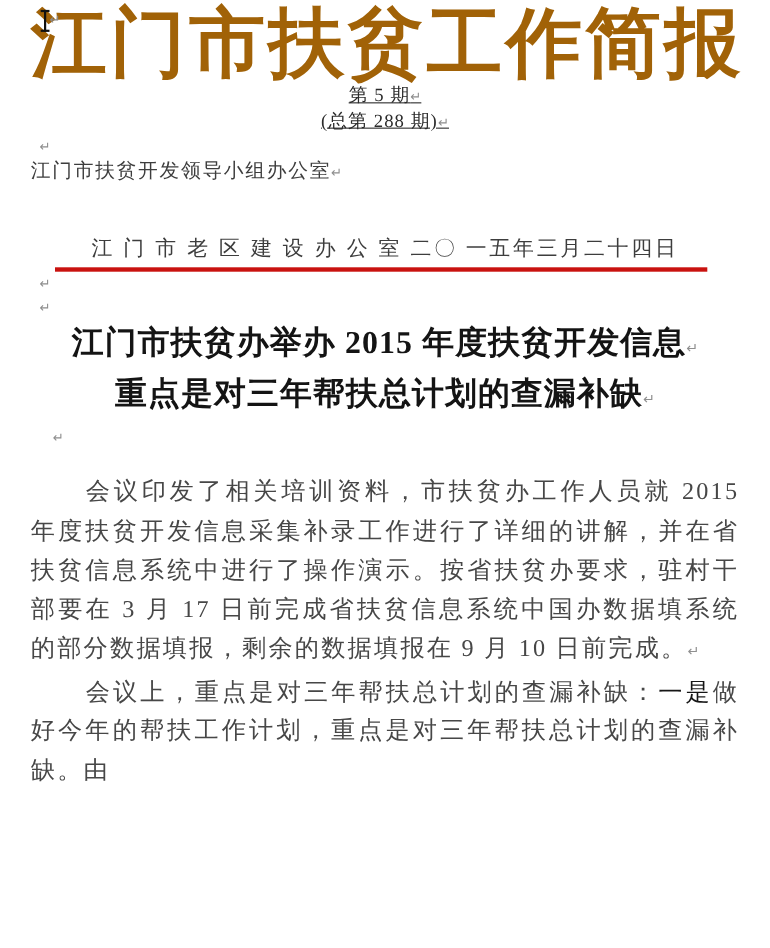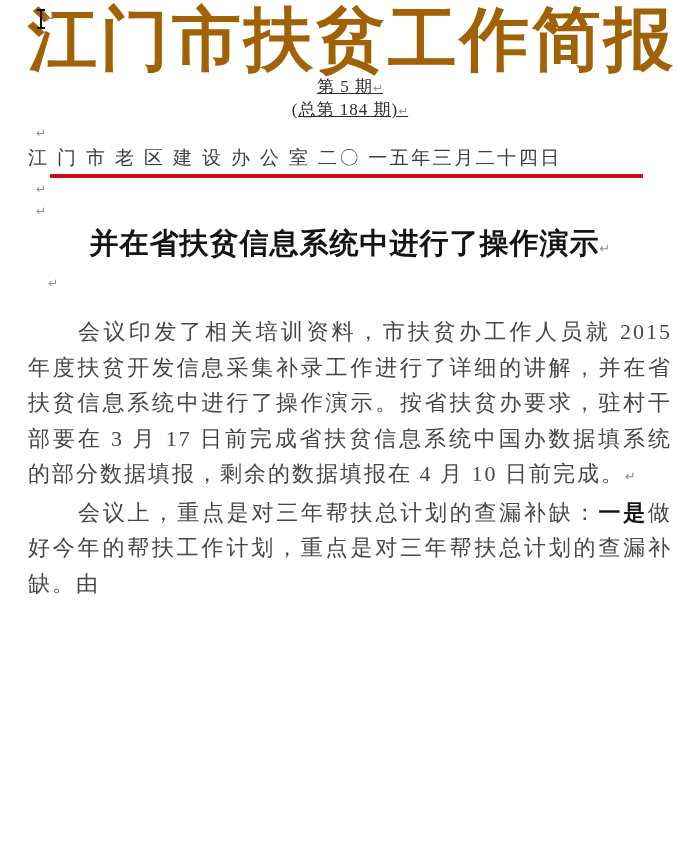--- a/index.html
+++ b/index.html
@@ -22,75 +22,77 @@
     font-size:69px;line-height:72px;font-weight:700;letter-spacing:3px;
     white-space:nowrap;
   }
   .issue-line{ text-align:center;font-size:17px;line-height:21px;color:#2b2b2b;letter-spacing:1px;text-decoration:underline;}
   .pilcrow{color:#8f8f8f;font-family:"DejaVu Sans",sans-serif;font-weight:400;letter-spacing:0;}
   .issue-line .pilcrow{font-size:12px;}
   .blank-mark{height:22px;line-height:22px;padding-left:8px;font-size:12px;}
   .org-block{margin-top:0;}
   .org1{font-size:18px;line-height:23px;color:#3d3d3d;letter-spacing:1.5px;}
   .org1 .pilcrow{font-size:12px;}
-  .org-row{display:flex;justify-content:flex-start;align-items:baseline;line-height:27px;}
+  .org-row{display:flex;justify-content:center;align-items:baseline;line-height:27px;}
   .org2{font-size:19px;color:#3d3d3d;letter-spacing:10px;white-space:nowrap;}
-  .issue-date{font-size:19px;color:#3d3d3d;letter-spacing:2.5px;white-space:nowrap;}
+  .issue-date{font-size:19px;color:#3d3d3d;letter-spacing:2.5px;white-space:nowrap;margin-top:44px;}
   .red-rule{height:4px;background:#c9120f;margin:3px 0 0 22px;width:593px;}
   .gap-mark{height:22px;line-height:22px;padding-left:8px;font-size:12px;}
 
   .article-heading{
     text-align:center;font-weight:700;color:#141414;
     font-size:29px;line-height:38px;letter-spacing:1px;margin-top:2px;
     white-space:nowrap;
   }
   .article-heading .pilcrow{font-size:13px;font-weight:400;}
   .heading-after{height:30px;line-height:30px;padding-left:20px;font-size:12px;}
 
   .body-text{margin-top:16px;color:#474747;}
   .body-text p{
     margin:0;font-size:22px;line-height:35.5px;letter-spacing:2px;
     text-align:justify;text-indent:50px;
   }
   .body-text .pilcrow{font-size:13px;}
-  .emph{font-weight:700;color:#161616;}
+  .emph{font-weight:400;color:#161616;}
 </style>
 </head>
 <body>
 
 <div class="page">
 
   <div class="cursor">
     <span class="ibeam"></span>
     <span class="pmark">↵</span>
   </div>
 
   <div class="masthead">
     <div class="masthead-title">江门市扶贫工作简报</div>
     <div class="issue-line"><span>第 5 期</span><span class="pilcrow">↵</span></div>
-    <div class="issue-line"><span>(总第 184 期)</span><span class="pilcrow">↵</span></div>
+    <div class="issue-line"><span>(总第 288 期)</span><span class="pilcrow">↵</span></div>
 
     <div class="blank-mark"><span class="pilcrow">↵</span></div>
 
     <div class="org-block">
+      <div class="org1"><span>江门市扶贫开发领导小组办公室</span><span class="pilcrow">↵</span></div>
       <div class="org-row">
         <span class="org2">江门市老区建设办公室</span>
         <span class="issue-date">二〇 一五年三月二十四日</span>
       </div>
     </div>
     <div class="red-rule"></div>
   </div>
 
   <div class="gap-mark"><span class="pilcrow">↵</span></div>
   <div class="gap-mark"><span class="pilcrow">↵</span></div>
 
   <div class="article">
-    <div class="article-heading"><span>并在省扶贫信息系统中进行了操作演示</span><span class="pilcrow">↵</span></div>
+    <div class="article-heading"><span>江门市扶贫办举办 2015 年度扶贫开发信息</span><span class="pilcrow">↵</span></div>
+    <div class="article-heading"><span>重点是对三年帮扶总计划的查漏补缺</span><span class="pilcrow">↵</span></div>
 
     <div class="heading-after"><span class="pilcrow">↵</span></div>
 
     <div class="body-text">
-      <p><span>会议印发了相关培训资料，市扶贫办工作人员就 2015 年度扶贫开发信息采集补录工作进行了详细的讲解，并在省扶贫信息系统中进行了操作演示。按省扶贫办要求，驻村干部要在 3 月 17 日前完成省扶贫信息系统中国办数据填系统的部分数据填报，剩余的数据填报在 4 月 10 日前完成。</span><span class="pilcrow">↵</span></p>
+      <p><span>会议印发了相关培训资料，市扶贫办工作人员就 2015 年度扶贫开发信息采集补录工作进行了详细的讲解，并在省扶贫信息系统中进行了操作演示。按省扶贫办要求，驻村干部要在 3 月 17 日前完成省扶贫信息系统中国办数据填系统的部分数据填报，剩余的数据填报在 9 月 10 日前完成。</span><span class="pilcrow">↵</span></p>
       <p><span>会议上，重点是对三年帮扶总计划的查漏补缺：</span><span class="emph">一是</span><span>做好今年的帮扶工作计划，重点是对三年帮扶总计划的查漏补缺。由</span></p>
     </div>
   </div>
 
 </div>
 
 </body></html>

